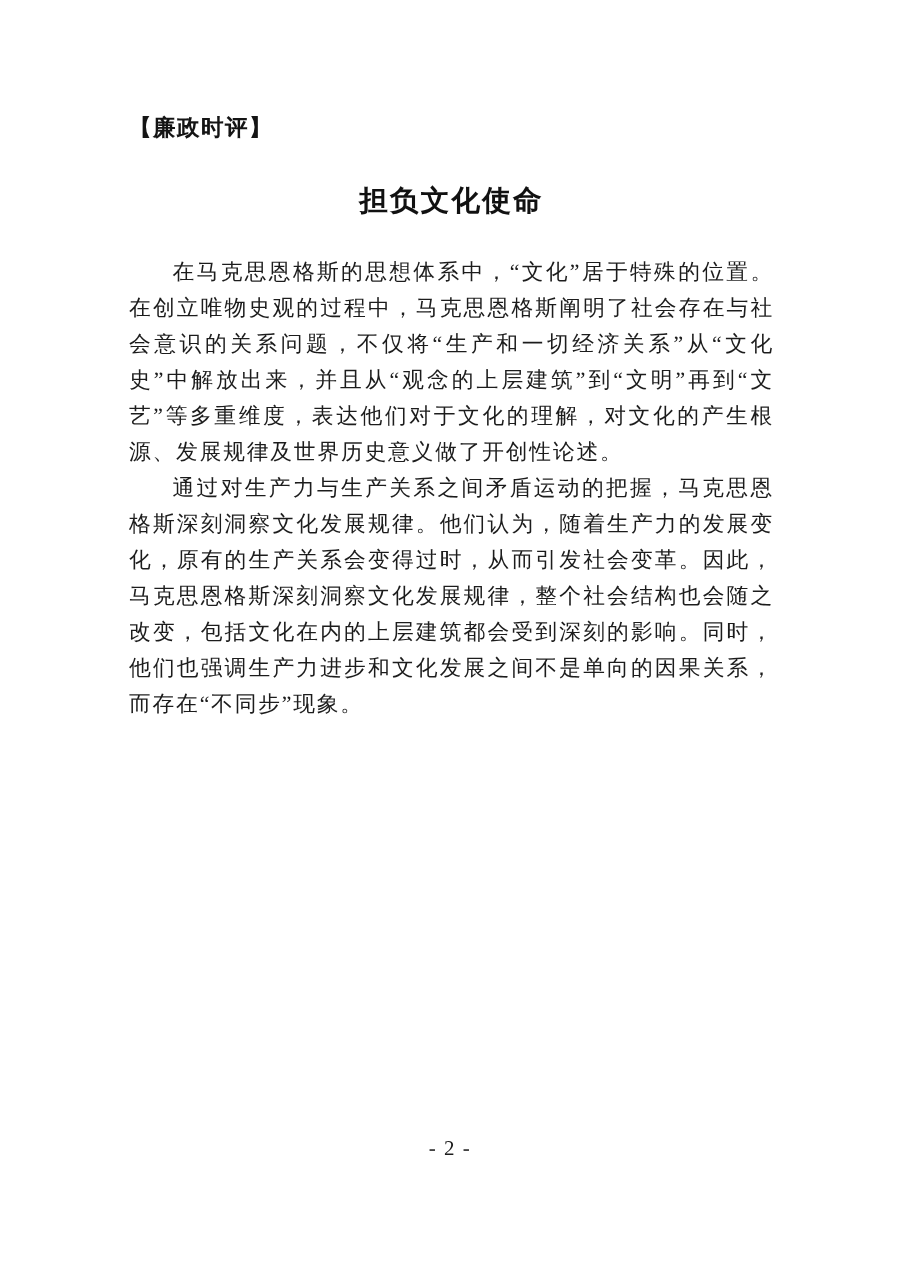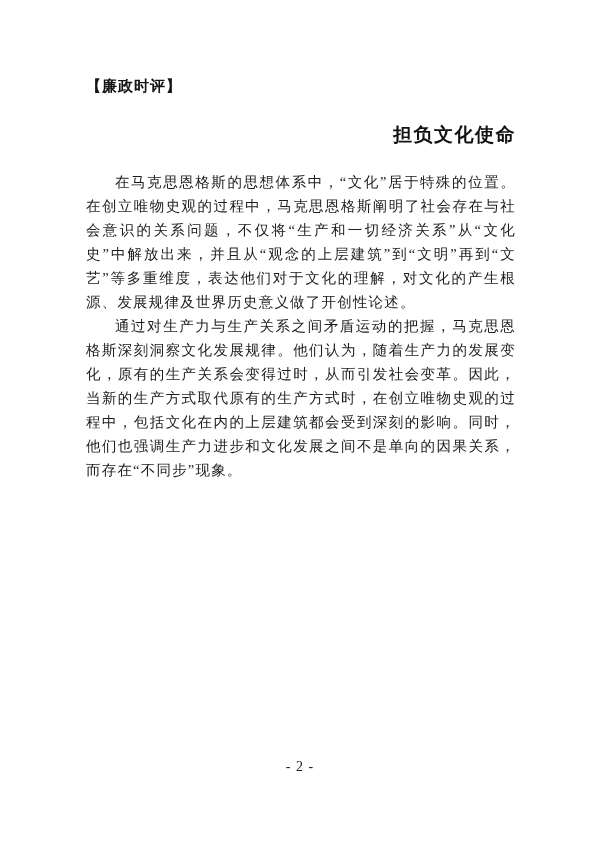--- a/index.html
+++ b/index.html
@@ -26,21 +26,21 @@
   .header-tag {
     font-size: 15px;
     font-weight: bold;
     line-height: 20px;
     letter-spacing: 1px;
     color: #141414;
   }
 
   .doc-title {
     margin-top: 26px;
-    text-align: right;
+    text-align: center;
     font-size: 19px;
     font-weight: bold;
     letter-spacing: 1.5px;
     line-height: 26px;
     color: #111111;
   }
 
   .body-text {
     margin-top: 22px;
   }
@@ -70,18 +70,18 @@
 <body>
 
 <div class="page">
 
   <div class="header-tag">【廉政时评】</div>
 
   <div class="doc-title">担负文化使命</div>
 
   <div class="body-text">
     <p class="body-para">在马克思恩格斯的思想体系中，“文化”居于特殊的位置。在创立唯物史观的过程中，马克思恩格斯阐明了社会存在与社会意识的关系问题，不仅将“生产和一切经济关系”从“文化史”中解放出来，并且从“观念的上层建筑”到“文明”再到“文艺”等多重维度，表达他们对于文化的理解，对文化的产生根源、发展规律及世界历史意义做了开创性论述。</p>
-    <p class="body-para">通过对生产力与生产关系之间矛盾运动的把握，马克思恩格斯深刻洞察文化发展规律。他们认为，随着生产力的发展变化，原有的生产关系会变得过时，从而引发社会变革。因此，当新的生产方式取代原有的生产方式时，在创立唯物史观的过程中，包括文化在内的上层建筑都会受到深刻的影响。同时，他们也强调生产力进步和文化发展之间不是单向的因果关系，而存在“不同步”现象。</p>
+    <p class="body-para">通过对生产力与生产关系之间矛盾运动的把握，马克思恩格斯深刻洞察文化发展规律。他们认为，随着生产力的发展变化，原有的生产关系会变得过时，从而引发社会变革。因此，马克思恩格斯深刻洞察文化发展规律，整个社会结构也会随之改变，包括文化在内的上层建筑都会受到深刻的影响。同时，他们也强调生产力进步和文化发展之间不是单向的因果关系，而存在“不同步”现象。</p>
   </div>
 
   <div class="page-number">- 2 -</div>
 
 </div>
 
 </body></html>

